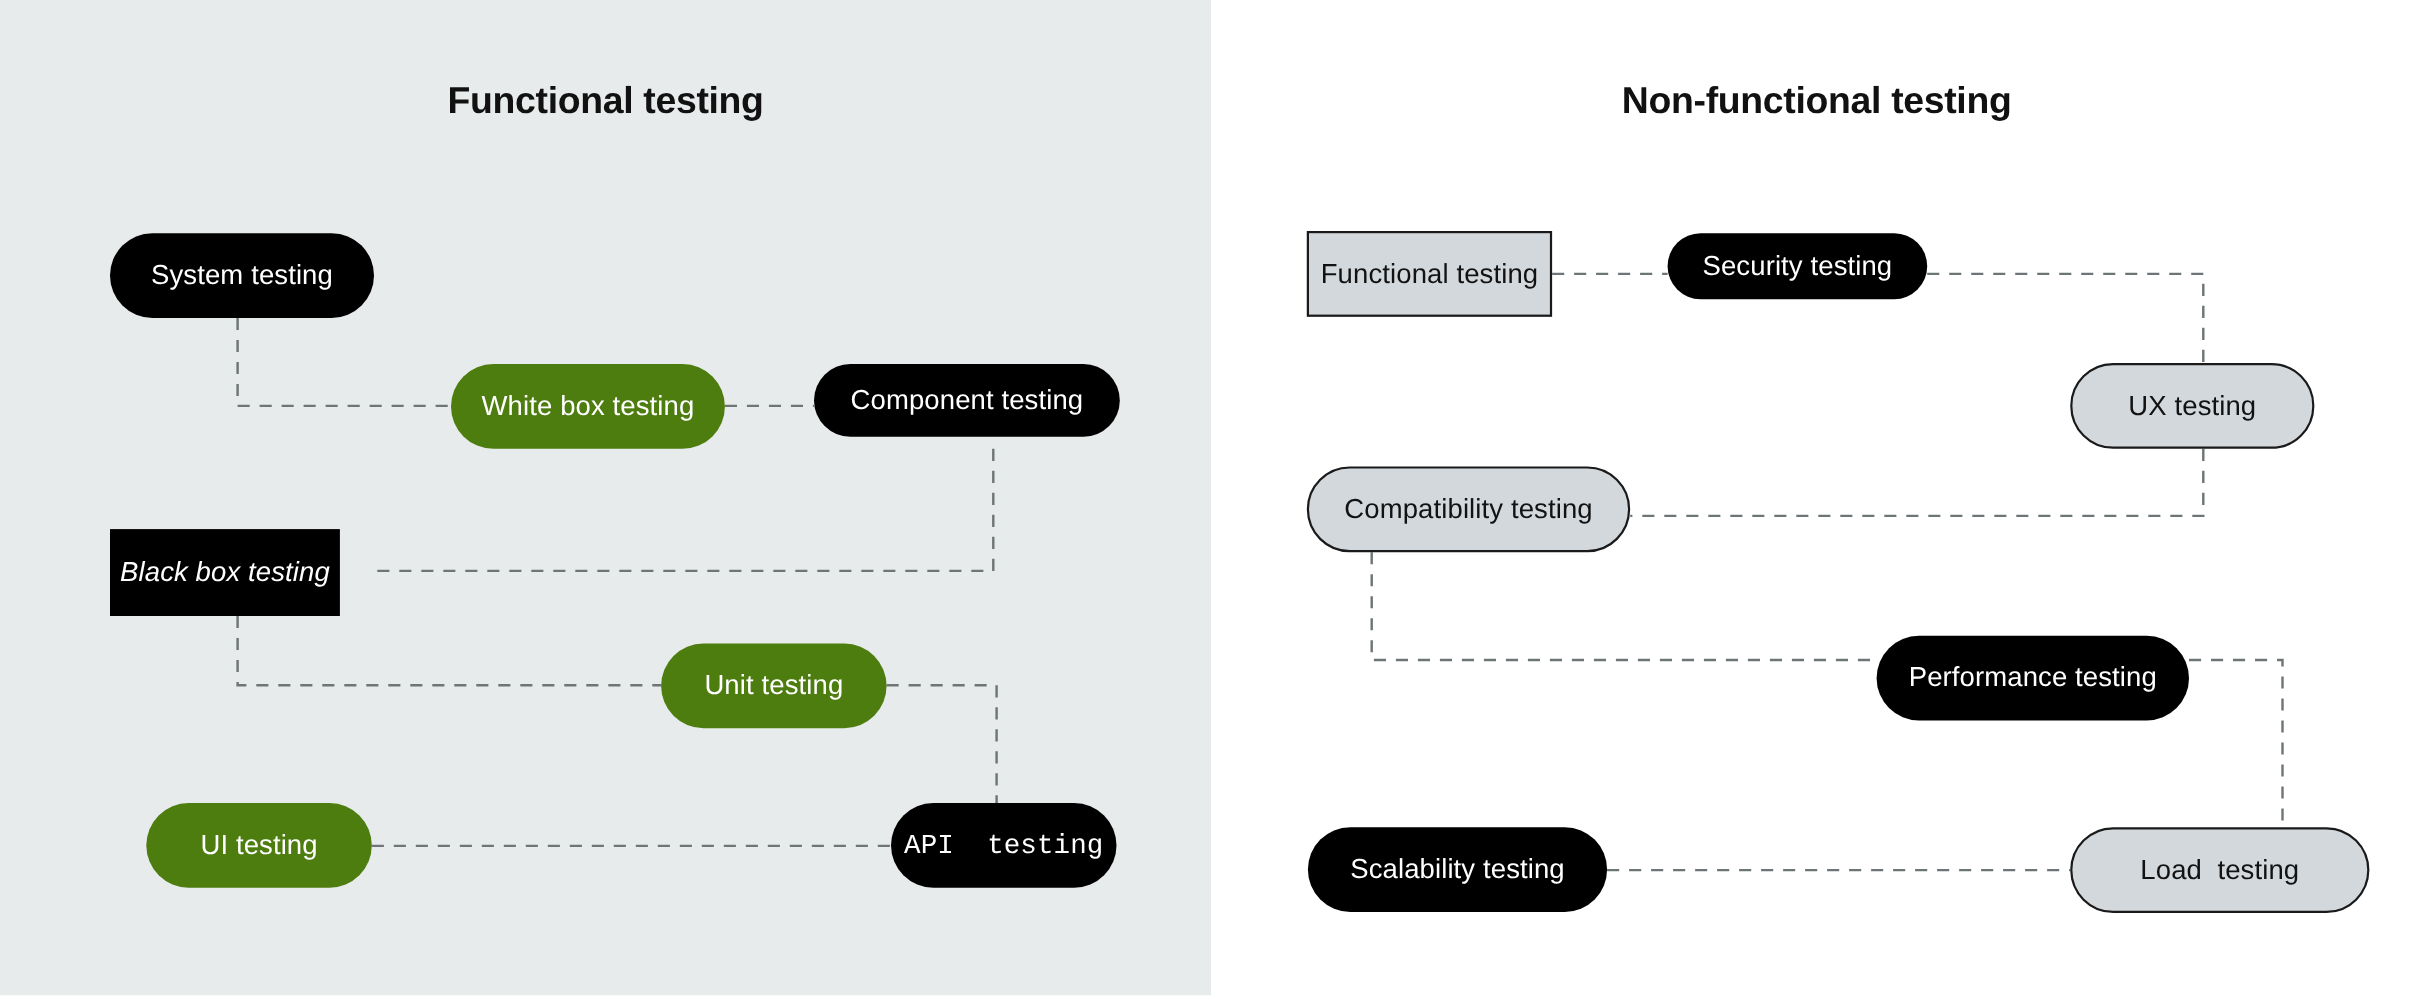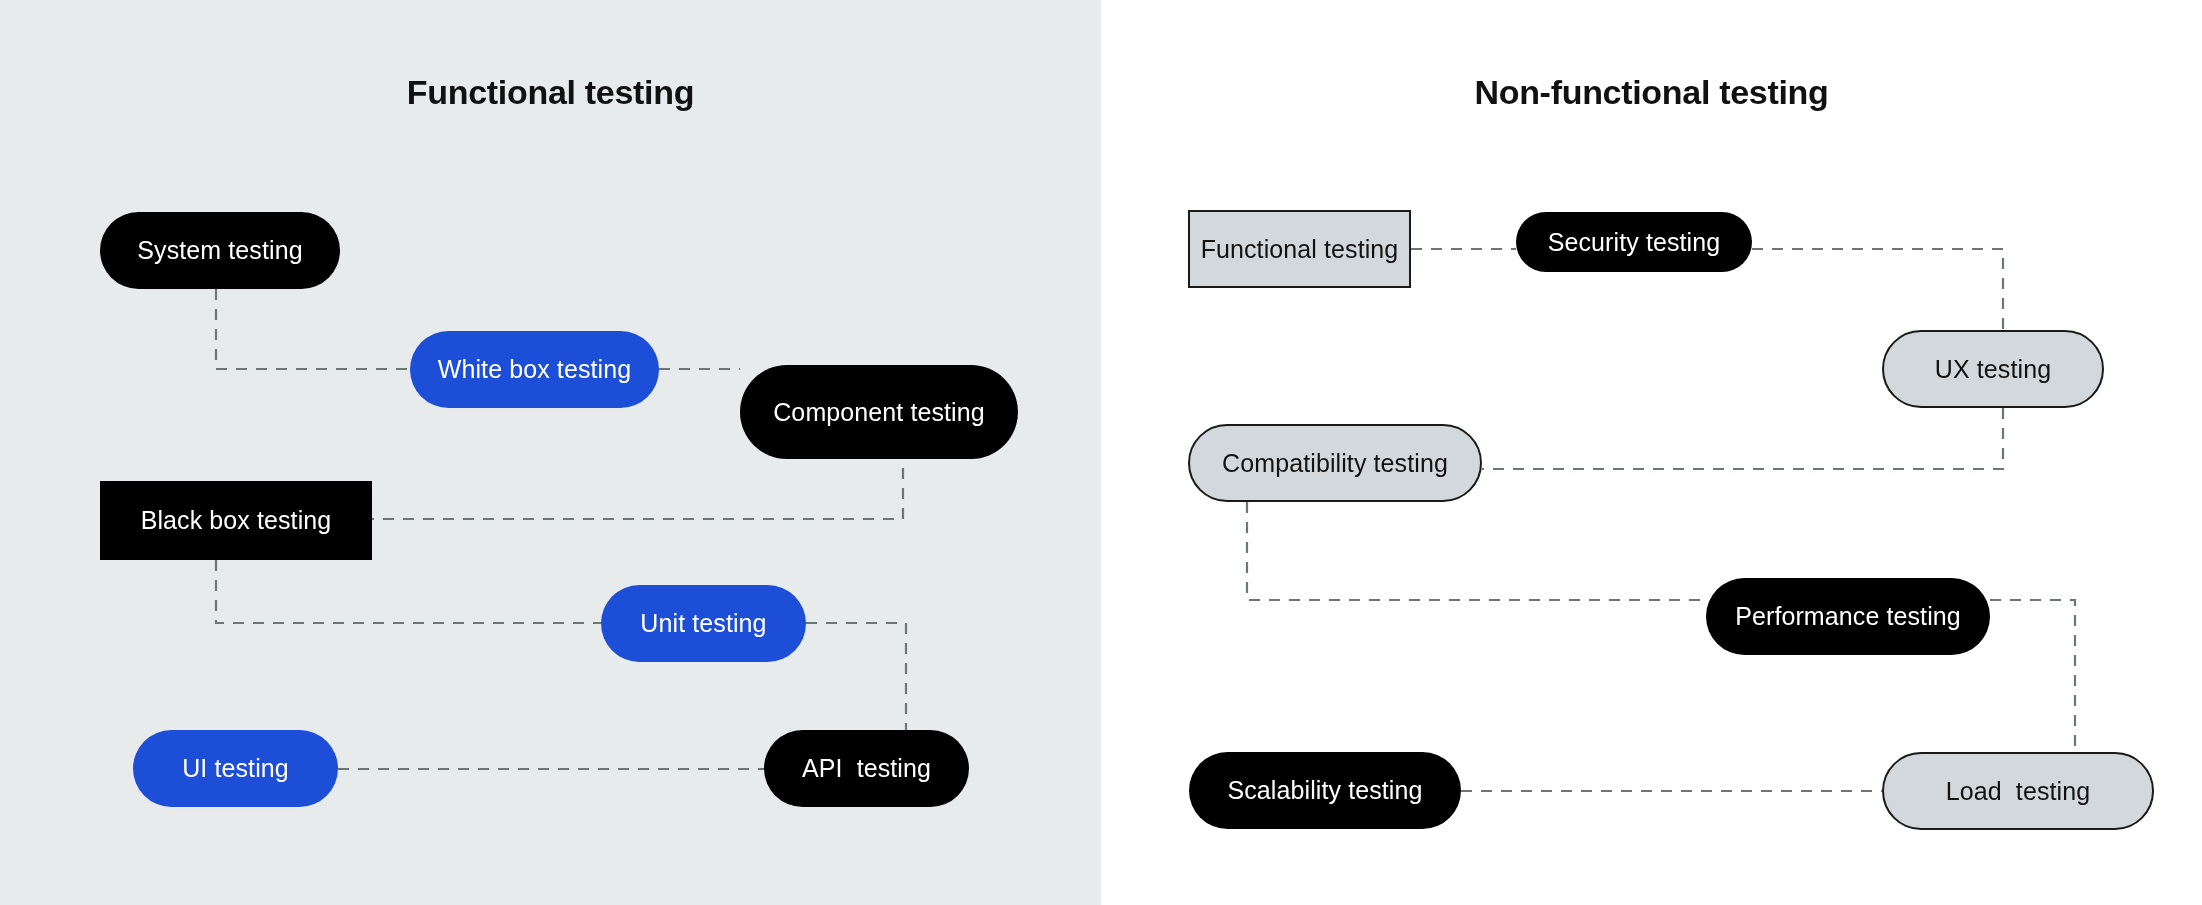--- a/index.html
+++ b/index.html
@@ -61,21 +61,21 @@
     align-items: center;
     justify-content: center;
     font-size: 25px;
     line-height: 1;
     white-space: pre;
     letter-spacing: 0.1px;
   }
   .node.pill   { border-radius: 999px; }
   .node.rect   { border-radius: 0; }
   .node.dark   { background: #000000; color: #ffffff; }
-  .node.coral  { background: #1d4ed8; color: #ffffff; }
+  .node.coral  { background: #4d7c0f; color: #ffffff; }
   .node.grey   { background: #d3d8dc; color: #121212; border: 2px solid #1a1a1a; }
 </style>
 </head>
 <body>
 
 <div id="stage">
 
   <div class="panel" id="panel-left">
     <div class="panel-title">Functional testing</div>
   </div>
@@ -95,25 +95,25 @@
       <path class="edge" d="M 1752 249 L 2003 249 L 2003 330"></path>
       <path class="edge" d="M 2003 408 L 2003 469 L 1482 469"></path>
       <path class="edge" d="M 1247 502 L 1247 600 L 1706 600"></path>
       <path class="edge" d="M 1990 600 L 2075 600 L 2075 752"></path>
       <path class="edge" d="M 1461 791 L 1882 791"></path>
     </svg>
 
   <div id="node-layer">
       <div class="node pill dark" style="left: 100px; top: 212px; width: 240px; height: 77px;">System testing</div>
       <div class="node pill coral" style="left: 410px; top: 331px; width: 249px; height: 77px;">White box testing</div>
-      <div class="node pill dark" style="left: 740px; top: 331px; width: 278px; height: 94px; margin-top: 34px;">Component testing</div>
-      <div class="node rect dark" style="left: 100px; top: 481px; width: 272px; height: 79px;">Black box testing</div>
+      <div class="node pill dark" style="left: 740px; top: 331px; width: 278px; height: 66px;">Component testing</div>
+      <div class="node rect dark" style="left: 100px; top: 481px; width: 209px; height: 79px; font-style: italic;">Black box testing</div>
       <div class="node pill coral" style="left: 601px; top: 585px; width: 205px; height: 77px;">Unit testing</div>
       <div class="node pill coral" style="left: 133px; top: 730px; width: 205px; height: 77px;">UI testing</div>
-      <div class="node pill dark" style="left: 764px; top: 730px; width: 205px; height: 77px;">API  testing</div>
+      <div class="node pill dark" style="left: 810px; top: 730px; width: 205px; height: 77px; font-family: Liberation Mono, monospace;">API  testing</div>
       <div class="node rect grey" style="left: 1188px; top: 210px; width: 223px; height: 78px;">Functional testing</div>
       <div class="node pill dark" style="left: 1516px; top: 212px; width: 236px; height: 60px;">Security testing</div>
       <div class="node pill grey" style="left: 1882px; top: 330px; width: 222px; height: 78px; text-align: right;">UX testing</div>
       <div class="node pill grey" style="left: 1188px; top: 424px; width: 294px; height: 78px;">Compatibility testing</div>
       <div class="node pill dark" style="left: 1706px; top: 562px; width: 284px; height: 77px; margin-top: 16px;">Performance testing</div>
       <div class="node pill dark" style="left: 1189px; top: 752px; width: 272px; height: 77px;">Scalability testing</div>
       <div class="node pill grey" style="left: 1882px; top: 752px; width: 272px; height: 78px;">Load  testing</div>
     </div>
 
 </div>

